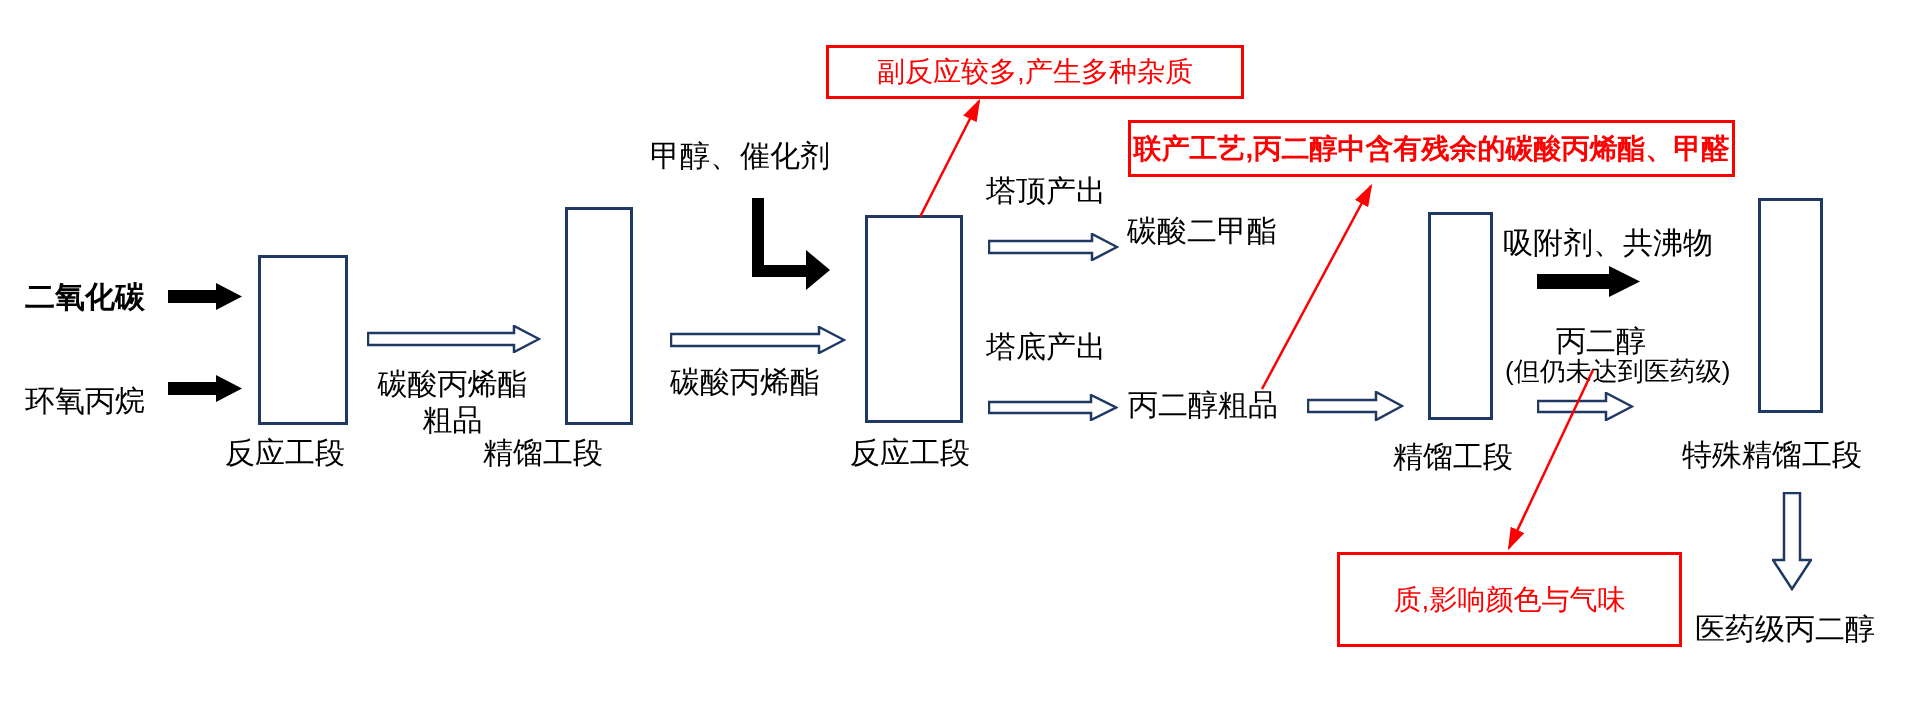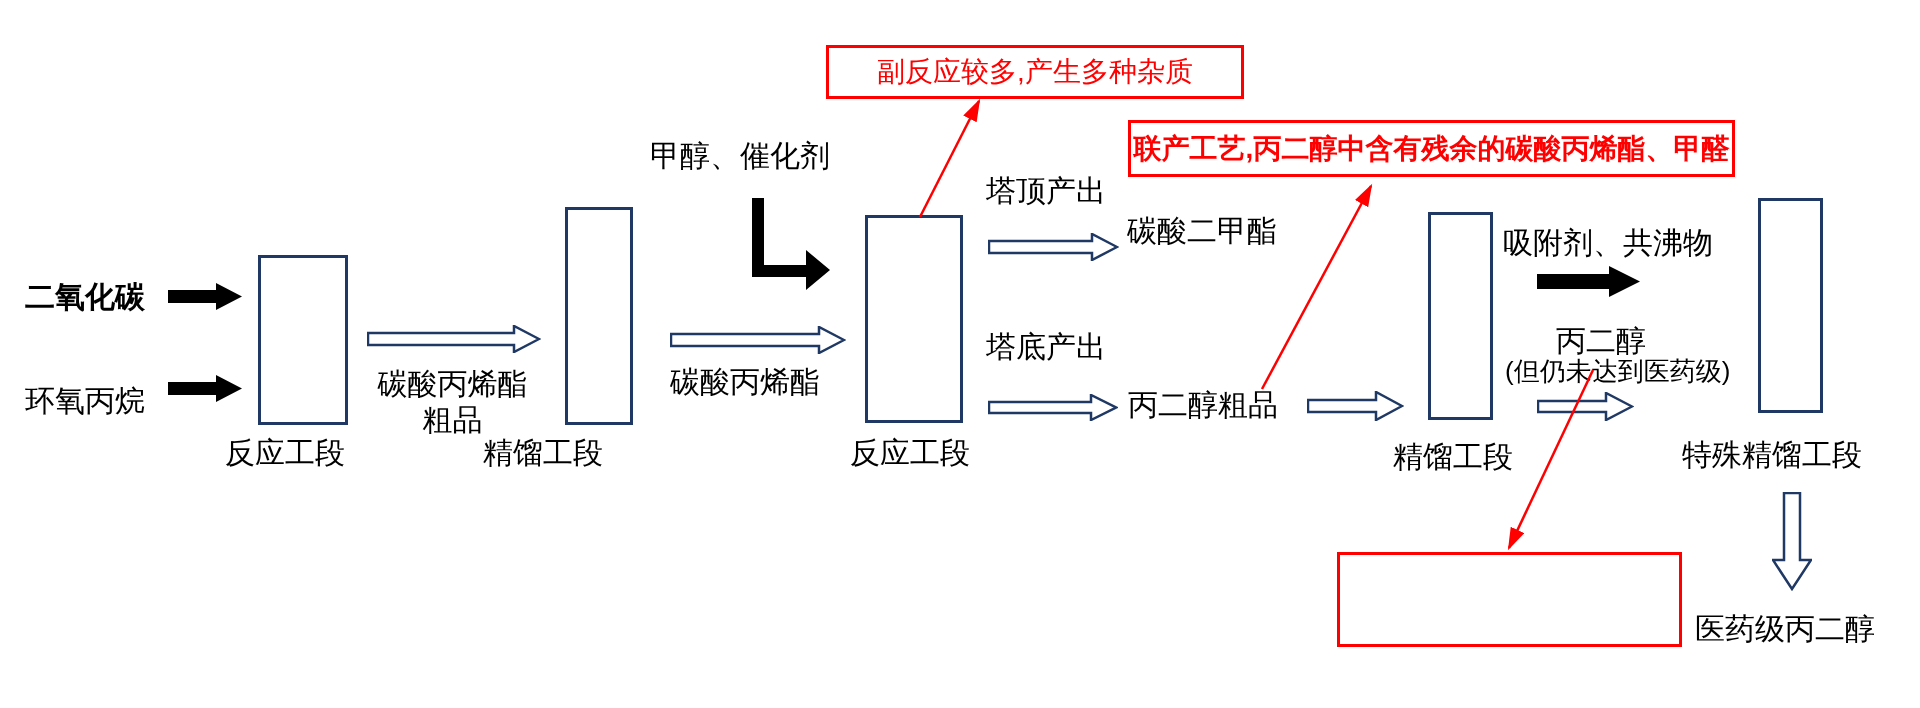--- a/index.html
+++ b/index.html
@@ -116,20 +116,21 @@
       </svg>
   </div>
 
   <div class="lbl blue" style="left:1556px;top:324px;">丙二醇</div>
   <div class="lbl blue note" style="left:1505px;top:359px;">(但仍未达到医药级)</div>
   <div class="lbl blue" style="left:1695px;top:612px;">医药级丙二醇</div>
 
   <div class="red-note" style="left:826px;top:45px;width:418px;height:54px;">副反应较多,产生多种杂质</div>
   <div class="red-note" style="left:1128px;top:120px;width:607px;height:57px;font-weight:bold;">联产工艺,丙二醇中含有残余的碳酸丙烯酯、甲醛</div>
   <div class="red-note" style="left:1337px;top:552px;width:345px;height:95px;flex-direction:column;line-height:40px;">
+    <div>质,影响颜色与气味</div>
   </div>
 
   <div class="abs" style="left:905px;top:90px;">
     <svg width="90" height="140">
       <defs>
           <marker id="rh1" markerWidth="10" markerHeight="8" refX="8" refY="3" orient="auto" markerUnits="strokeWidth">
             <path d="M0,0 L9,3 L0,6 Z" fill="#ff0000"></path>
           </marker>
         </defs>
       <line x1="15" y1="127" x2="74" y2="11" stroke="#ff0000" stroke-width="2.5" marker-end="url(#rh1)"></line>

